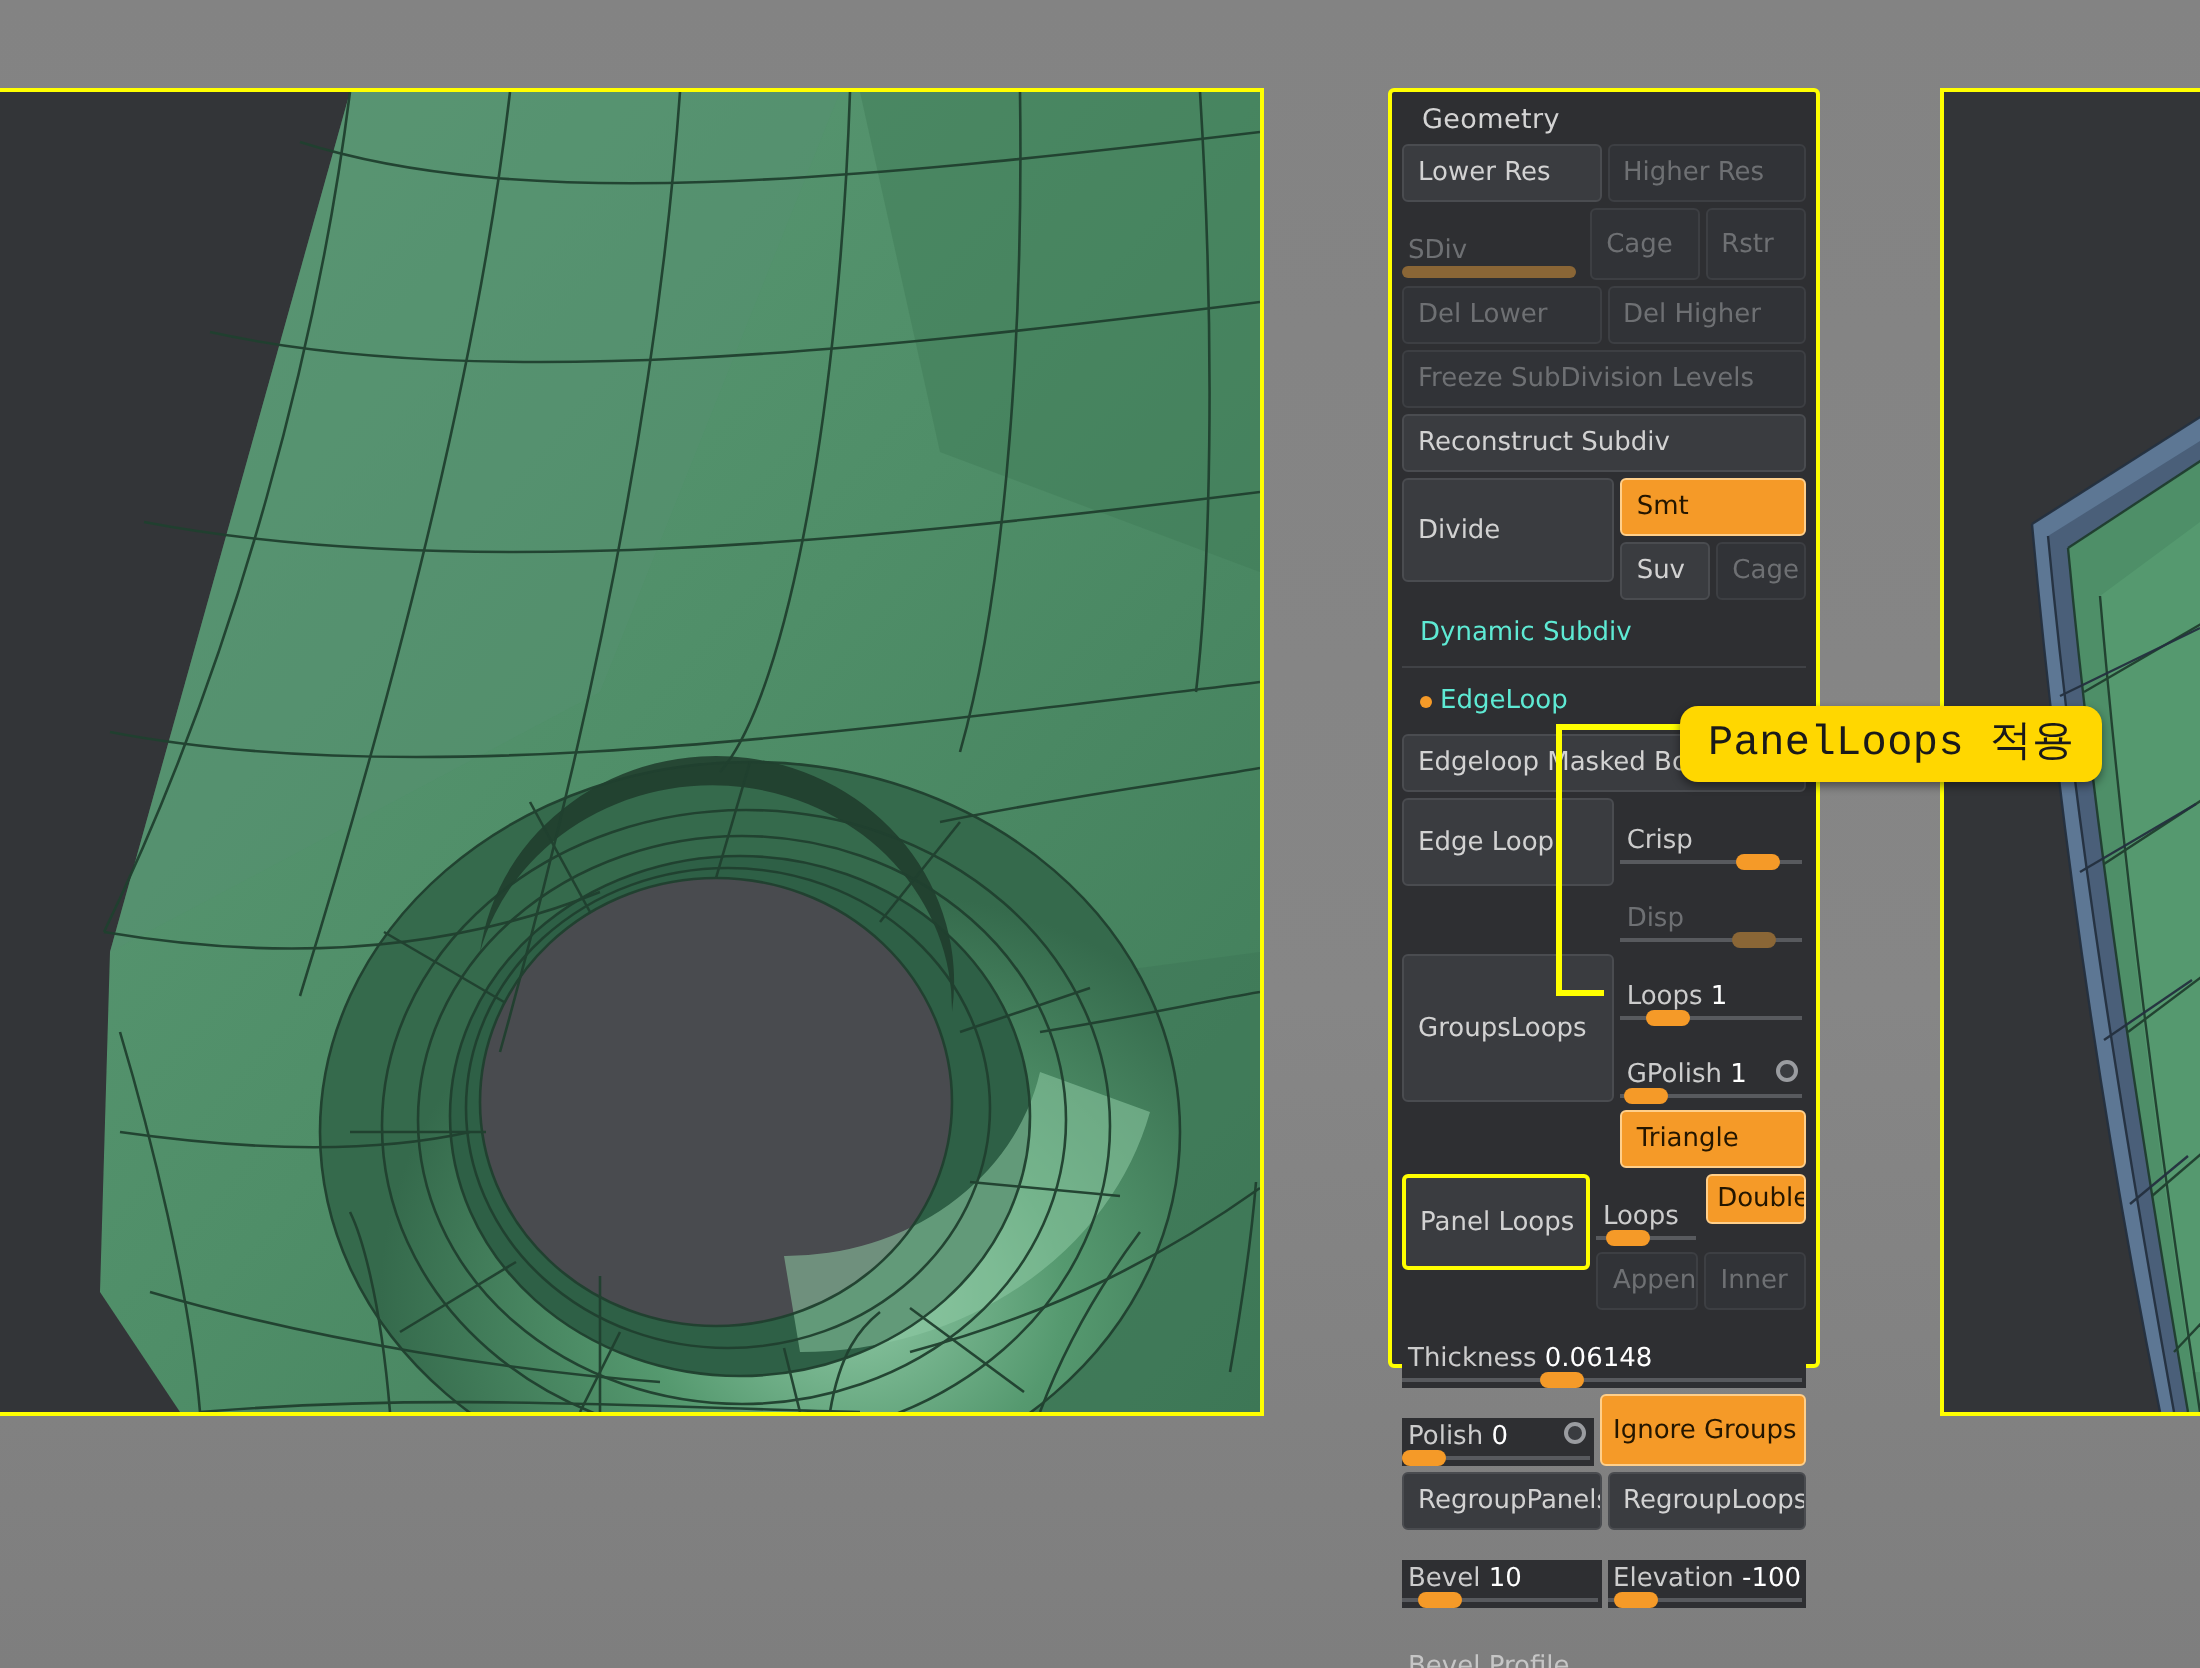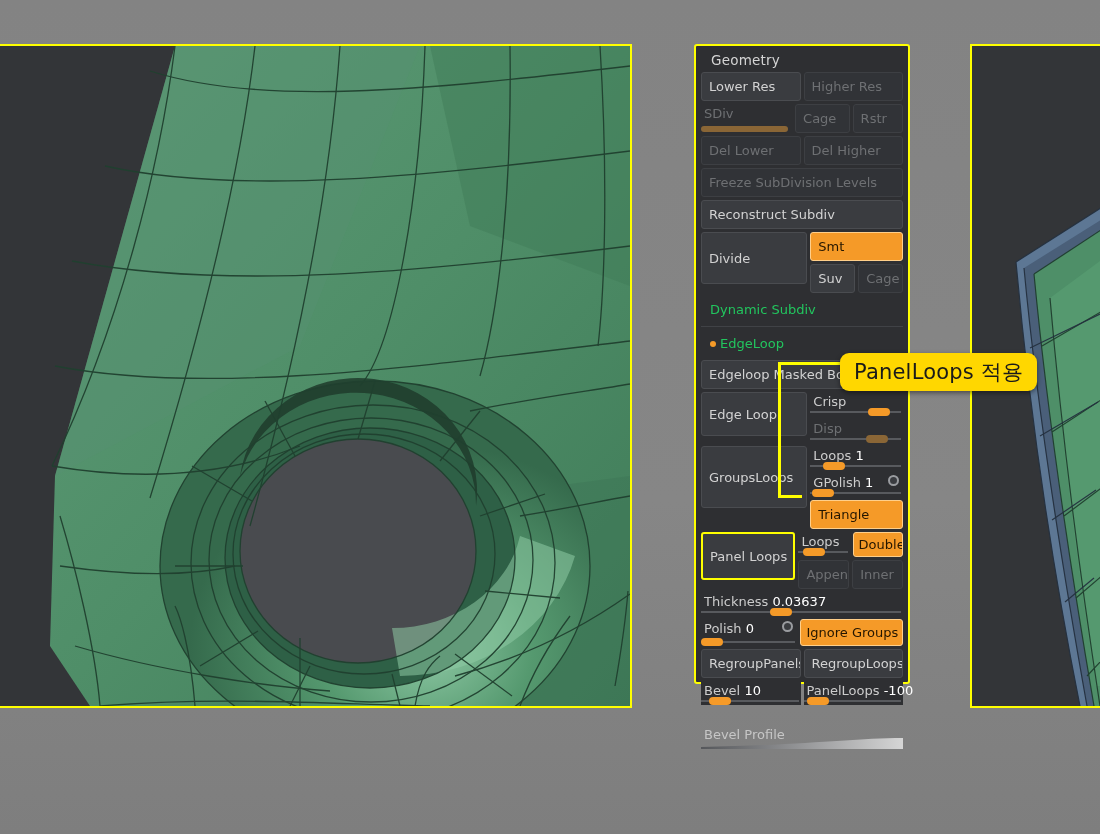--- a/index.html
+++ b/index.html
@@ -30,27 +30,27 @@
     color:#d2d2d2;font-size:13px;line-height:1;
     padding:7px 0 7px 7px;box-sizing:border-box;
     white-space:nowrap;overflow:hidden;flex:1;
     display:flex;align-items:center;
   }
   .btn.dim{color:#6e7073;background:#313337;border-color:#3d3f43;text-align:right;}
   .btn.on{background:#f59a28;border:1px solid #ffcf8a;color:#241600;font-weight:400;}
   .btn.tall{padding-top:0;padding-bottom:0;height:44px;}
   .btn.tall2{padding-top:0;padding-bottom:0;height:52px;}
   .btn.sel{border:2px solid #ffff00;}
-  .btn.header{background:transparent;border:none;color:#22c55e;padding-left:9px;}
+  .btn.header{background:transparent;border:none;color:#5eead4;padding-left:9px;}
 
   .stack{display:flex;flex-direction:column;gap:3px;flex:1;}
 
   
   .slider{position:relative;background:#2e2f32;flex:1;min-width:0;
-    padding:2px 0 6px 0;box-sizing:border-box;}
+    padding:2px 0 6px 0;box-sizing:border-box;margin-top:12px;}
   .slider .lbl{color:#cccccc;font-size:13px;white-space:nowrap;padding-left:3px;
     display:block;line-height:16px;}
   .slider .lbl b{font-weight:400;color:#ffffff;}
   .slider .track{position:absolute;left:0;right:2px;bottom:3px;height:2px;background:#585a5e;}
   .slider .knob{position:absolute;bottom:0px;width:22px;height:8px;border-radius:4px;
     background:#f59a28;}
   .slider.full .bar{position:absolute;left:0;right:4px;bottom:1px;height:6px;
     border-radius:3px;background:#8a6636;}
   .slider.dimlbl .lbl{color:#6e7073;}
 
@@ -62,21 +62,21 @@
 
   .divider{height:1px;background:#404246;margin:2px 0 3px 0;}
 
   .profile{position:relative;height:24px;margin-top:20px;overflow:hidden;text-decoration:underline;}
   .profile .plbl{position:absolute;left:3px;top:2px;color:#c6c6c6;font-size:13px;z-index:2;}
   .profile svg{position:absolute;left:0;top:0;}
 
   
   .callout{position:absolute;left:840px;top:353px;height:38px;
     background:#ffd700;border-radius:9px;display:flex;align-items:center;
-    padding:0 14px;box-shadow:0 2px 5px rgba(0,0,0,.45);z-index:40;}
+    padding:0 14px;box-shadow:0 2px 5px rgba(0,0,0,.45);z-index:40;font-family:Liberation Mono, monospace;}
   .callout span{color:#1a1a1a;font-size:21px;line-height:1;letter-spacing:.2px;}
   .conn{position:absolute;z-index:35;background:#ffff00;}
   #conn-h1{left:778px;top:362px;width:64px;height:3px;}
   #conn-v1{left:778px;top:362px;width:3px;height:136px;}
   #conn-h2{left:778px;top:495px;width:24px;height:3px;}
 </style>
 </head>
 <body>
 
 <div class="stage">
@@ -268,21 +268,21 @@
         </div>
         <div class="slider dimlbl">
           <span class="lbl">Disp</span>
           <div class="track"></div>
           <div class="knob" style="left:60%;background:#8a6636"></div>
         </div>
       </div>
     </div>
 
     <div class="row">
-      <div class="btn tall" style="flex:1.05;height:62px">GroupsLoops</div>
+      <div class="btn tall" style="flex:1.05;height:74px">GroupsLoops</div>
       <div class="stack">
         <div class="slider">
           <span class="lbl">
             <span>Loops</span>
             <b>1</b>
           </span>
           <div class="track"></div>
           <div class="knob" style="left:14%"></div>
         </div>
         <div class="slider">
@@ -313,21 +313,21 @@
           <div class="btn dim">Append</div>
           <div class="btn dim">Inner</div>
         </div>
       </div>
     </div>
 
     <div class="row">
       <div class="slider">
         <span class="lbl">
           <span>Thickness</span>
-          <b>0.03637</b>
+          <b>0.06148</b>
         </span>
         <div class="track"></div>
         <div class="knob" style="left:34%"></div>
       </div>
     </div>
 
     <div class="row">
       <div class="slider" style="flex:1">
         <span class="lbl">
           <span>Polish</span>
@@ -349,21 +349,21 @@
       <div class="slider">
         <span class="lbl">
           <span>Bevel</span>
           <b>10</b>
         </span>
         <div class="track"></div>
         <div class="knob" style="left:8%"></div>
       </div>
       <div class="slider">
         <span class="lbl">
-          <span>PanelLoops</span>
+          <span>Elevation</span>
           <b>-100</b>
         </span>
         <div class="track"></div>
         <div class="knob" style="left:4%"></div>
       </div>
     </div>
 
     <div class="profile">
       <span class="plbl">Bevel Profile</span>
       <svg width="206" height="24" viewBox="0 0 206 24">

